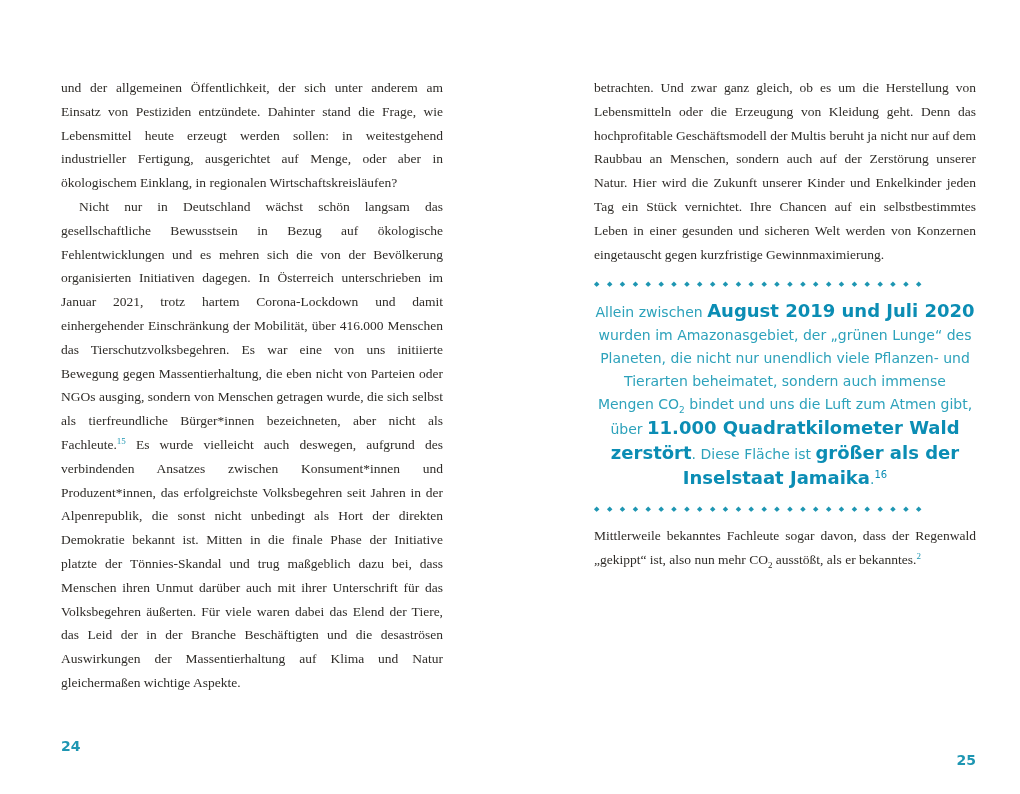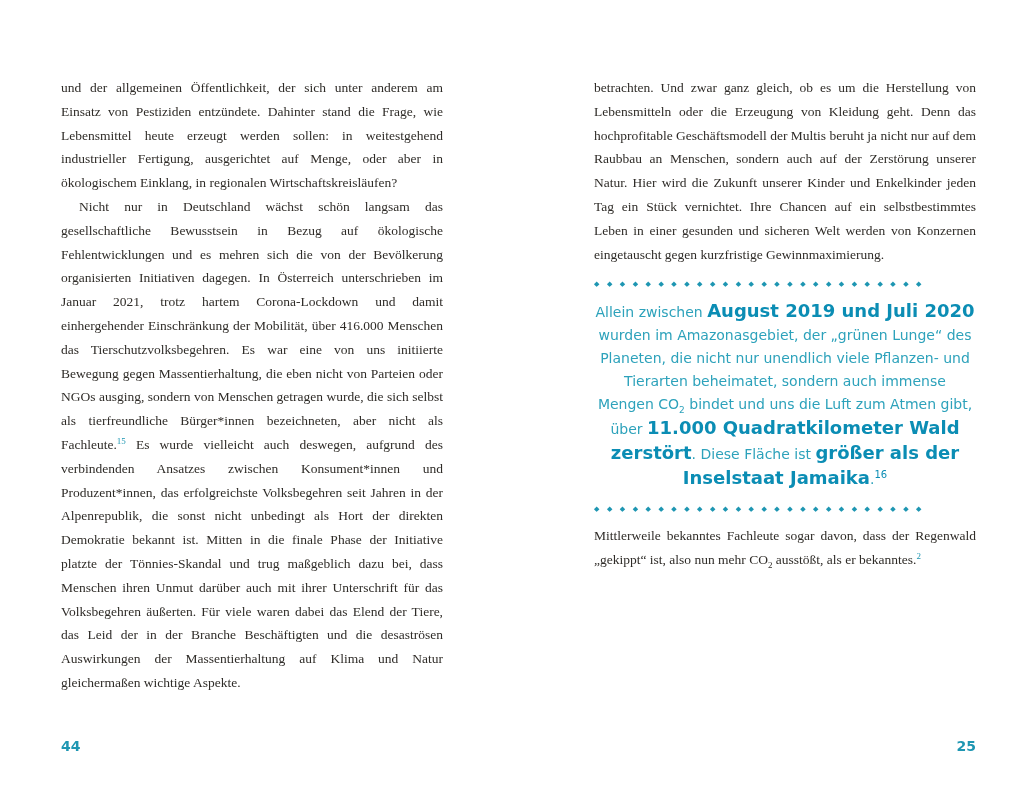--- a/index.html
+++ b/index.html
@@ -83,33 +83,33 @@
   }
   .page-number {
     position: absolute;
     top: 738px;
     font-family: "DejaVu Sans", sans-serif;
     font-weight: bold;
     font-size: 14px;
     color: var(--accent, #1e96b2);
   }
   .pn-left  { left: 0; }
-  .pn-right { right: 0; }
+  .pn-right { right: 0; margin-top: 14px; }
 </style>
 </head>
 <body>
 
 <div class="spread">
 
   <div class="page page-left">
     <div class="page-body">
         <p class="body-p"><span>und der allgemeinen Öffentlichkeit, der sich unter anderem am Einsatz von Pestiziden entzündete. Dahinter stand die Frage, wie Lebensmittel heute erzeugt werden sollen: in weitestgehend industrieller Fertigung, ausgerichtet auf Menge, oder aber in ökologischem Einklang, in regionalen Wirtschaftskreisläufen?</span></p>
         <p class="body-p indent"><span>Nicht nur in Deutschland wächst schön langsam das gesellschaftliche Bewusstsein in Bezug auf ökologische Fehlentwicklungen und es mehren sich die von der Bevölkerung organisierten Initiativen dagegen. In Österreich unterschrieben im Januar 2021, trotz hartem Corona-Lockdown und damit einhergehender Einschränkung der Mobilität, über 416.000 Menschen das Tierschutzvolksbegehren. Es war eine von uns initiierte Bewegung gegen Massentierhaltung, die eben nicht von Parteien oder NGOs ausging, sondern von Menschen getragen wurde, die sich selbst als tierfreundliche Bürger*innen bezeichneten, aber nicht als Fachleute.</span><sup>15</sup><span> Es wurde vielleicht auch deswegen, aufgrund des verbindenden Ansatzes zwischen Konsument*innen und Produzent*innen, das erfolgreichste Volksbegehren seit Jahren in der Alpenrepublik, die sonst nicht unbedingt als Hort der direkten Demokratie bekannt ist. Mitten in die finale Phase der Initiative platzte der Tönnies-Skandal und trug maßgeblich dazu bei, dass Menschen ihren Unmut darüber auch mit ihrer Unterschrift für das Volksbegehren äußerten. Für viele waren dabei das Elend der Tiere, das Leid der in der Branche Beschäftigten und die desaströsen Auswirkungen der Massentierhaltung auf Klima und Natur gleichermaßen wichtige Aspekte.</span></p>
       </div>
-    <div class="page-number pn-left">44</div>
+    <div class="page-number pn-left">24</div>
   </div>
 
   <div class="page page-right">
     <div class="page-body">
       <div>
           <p class="body-p"><span>betrachten. Und zwar ganz gleich, ob es um die Herstellung von Lebensmitteln oder die Erzeugung von Kleidung geht. Denn das hochprofitable Geschäftsmodell der Multis beruht ja nicht nur auf dem Raubbau an Menschen, sondern auch auf der Zerstörung unserer Natur. Hier wird die Zukunft unserer Kinder und Enkelkinder jeden Tag ein Stück vernichtet. Ihre Chancen auf ein selbstbestimmtes Leben in einer gesunden und sicheren Welt werden von Konzernen eingetauscht gegen kurzfristige Gewinnmaximierung.</span></p>
         </div>
       <div class="divider">◆◆◆◆◆◆◆◆◆◆◆◆◆◆◆◆◆◆◆◆◆◆◆◆◆◆</div>
       <div class="quote"><span>Allein zwischen </span><span class="q-bold">August 2019 und Juli 2020</span><span> wurden im Amazonasgebiet, der „grünen Lunge“ des Planeten, die nicht nur unendlich viele Pflanzen- und Tierarten beheimatet, sondern auch immense Mengen CO</span><sub>2</sub><span> bindet und uns die Luft zum Atmen gibt, über </span><span class="q-bold">11.000 Quadratkilometer Wald zerstört</span><span>. Diese Fläche ist </span><span class="q-bold">größer als der Inselstaat Jamaika</span><span>.</span><sup>16</sup></div>
       <div class="divider">◆◆◆◆◆◆◆◆◆◆◆◆◆◆◆◆◆◆◆◆◆◆◆◆◆◆</div>

